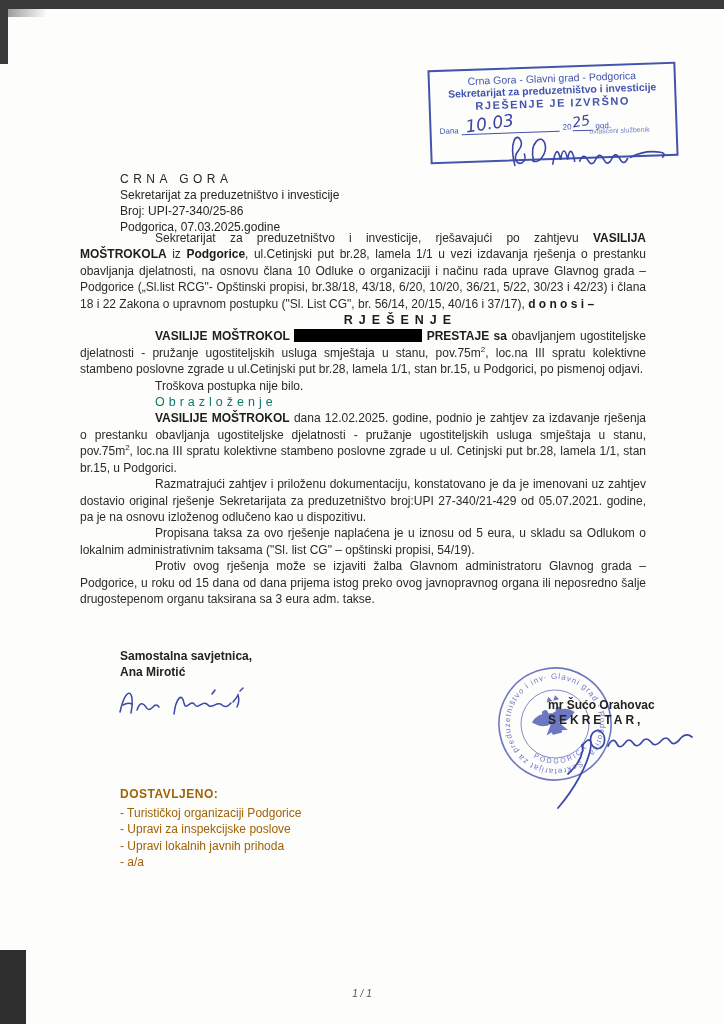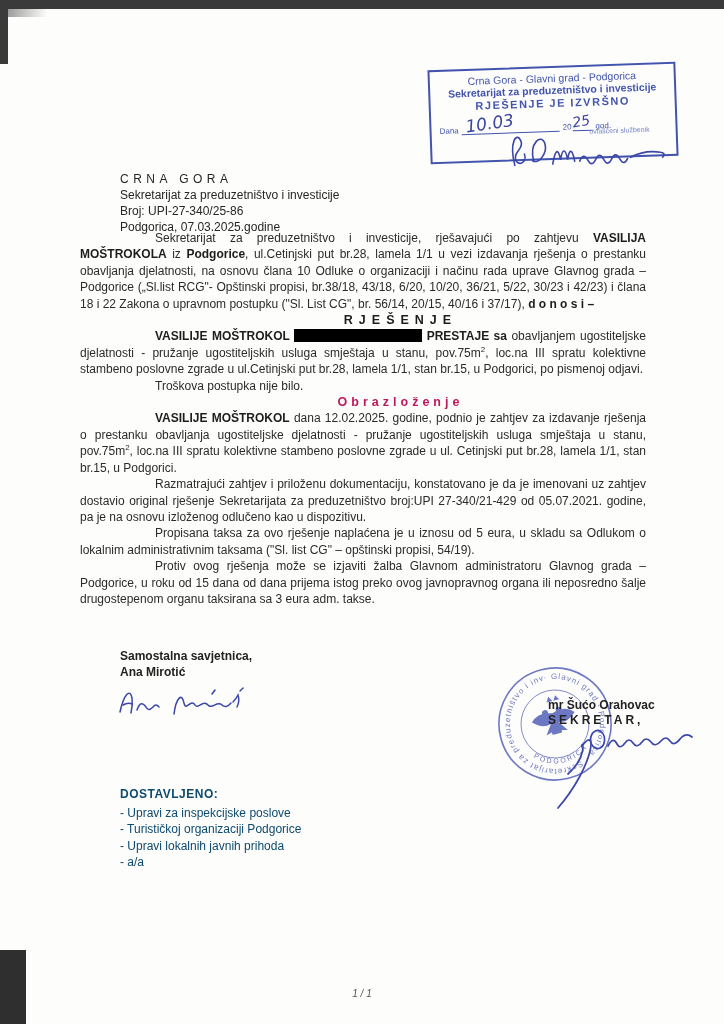--- a/index.html
+++ b/index.html
@@ -39,34 +39,34 @@
   .es-hand-year{position:absolute;left:0px;bottom:1px;font-size:14px;transform:rotate(-8deg);}
   .es-officer{position:absolute;right:26px;top:61px;font-size:7px;color:#7682c5;}
   .es-sign{position:absolute;left:68px;top:54px;width:180px;height:52px;}
 
   
   .doc{position:absolute;left:80px;top:230px;width:566px;font-size:12px;line-height:16.4px;text-align:justify;color:#2b2b2b;}
   .doc p{margin:0;text-indent:75px;}
   .b{font-weight:bold;color:#1d1d1d;}
   sup{font-size:8px;line-height:0;}
   .heading{text-align:center;font-weight:bold;text-indent:0;margin:5px 0 4px;letter-spacing:6px;font-size:12.5px;color:#1d1d1d;}
-  .heading2{text-align:center;font-weight:bold;text-indent:0;margin:3px 0 3px;letter-spacing:4px;font-size:12.5px;color:#be185d;}
+  .heading2{font-weight:normal;text-indent:0;margin:3px 0 3px;letter-spacing:4px;font-size:12.5px;color:#0f766e;}
   .redact{display:inline-block;width:128px;height:13px;background:#000;vertical-align:-2px;}
 
   
   .sig-left{position:absolute;left:120px;top:648px;font-size:12px;line-height:16px;font-weight:bold;color:#222;}
   .sig-left-svg{position:absolute;left:112px;top:676px;width:175px;height:48px;}
   .seal{position:absolute;left:486px;top:655px;width:138px;height:138px;opacity:.8;}
   .sig-right{position:absolute;left:548px;top:698px;width:152px;text-align:left;font-size:12px;line-height:15px;font-weight:bold;color:#222;}
   .sig-right .role{letter-spacing:3px;}
   .sig-right-svg{position:absolute;left:538px;top:716px;width:185px;height:95px;}
   .ink{stroke:#3b46a8;fill:none;stroke-linecap:round;}
 
   
-  .dist{position:absolute;left:120px;top:786px;font-size:12px;line-height:16.5px;color:#0c4a6e;}
+  .dist{position:absolute;left:120px;top:786px;font-size:12px;line-height:16.5px;color:#a16207;}
   .dist-title{font-weight:bold;letter-spacing:.5px;margin-bottom:2px;}
 
   .footer{position:absolute;left:0;top:988px;width:724px;text-align:center;font-size:10px;font-style:italic;color:#555;}
 </style>
 </head>
 <body>
 
 <div class="page">
 
   <div class="edge-top"></div>
@@ -168,21 +168,21 @@
     <g class="ink" stroke-width="1.7">
       <path d="M44,30 C60,8 56,50 20,92"></path>
       <path d="M30,58 C50,40 44,24 44,30"></path>
       <path d="M62,32 a7,9 0 1 1 0.2,-0.1"></path>
       <path d="M70,30 q5,-10 9,-2 q3,6 8,-1 q4,-6 8,0 q4,6 9,-1 q4,-6 9,0 q4,6 10,-1 q5,-6 9,0 q4,6 10,-2 q6,-7 12,-2"></path>
     </g>
   </svg>
 
   <div class="dist">
     <div class="dist-title">DOSTAVLJENO:</div>
+    <div>- Turističkoj organizaciji Podgorice</div>
     <div>- Upravi za inspekcijske poslove</div>
-    <div>- Turističkoj organizaciji Podgorice</div>
     <div>- Upravi lokalnih javnih prihoda</div>
     <div>- a/a</div>
   </div>
 
   <div class="footer">1 / 1</div>
 
 </div>
 
 </body></html>

